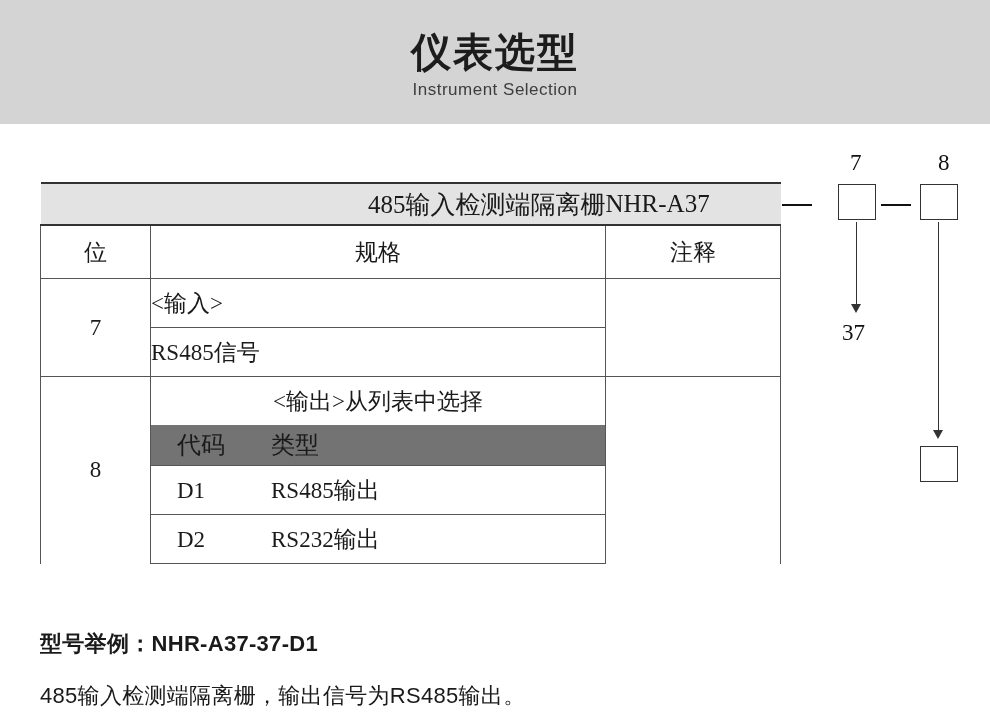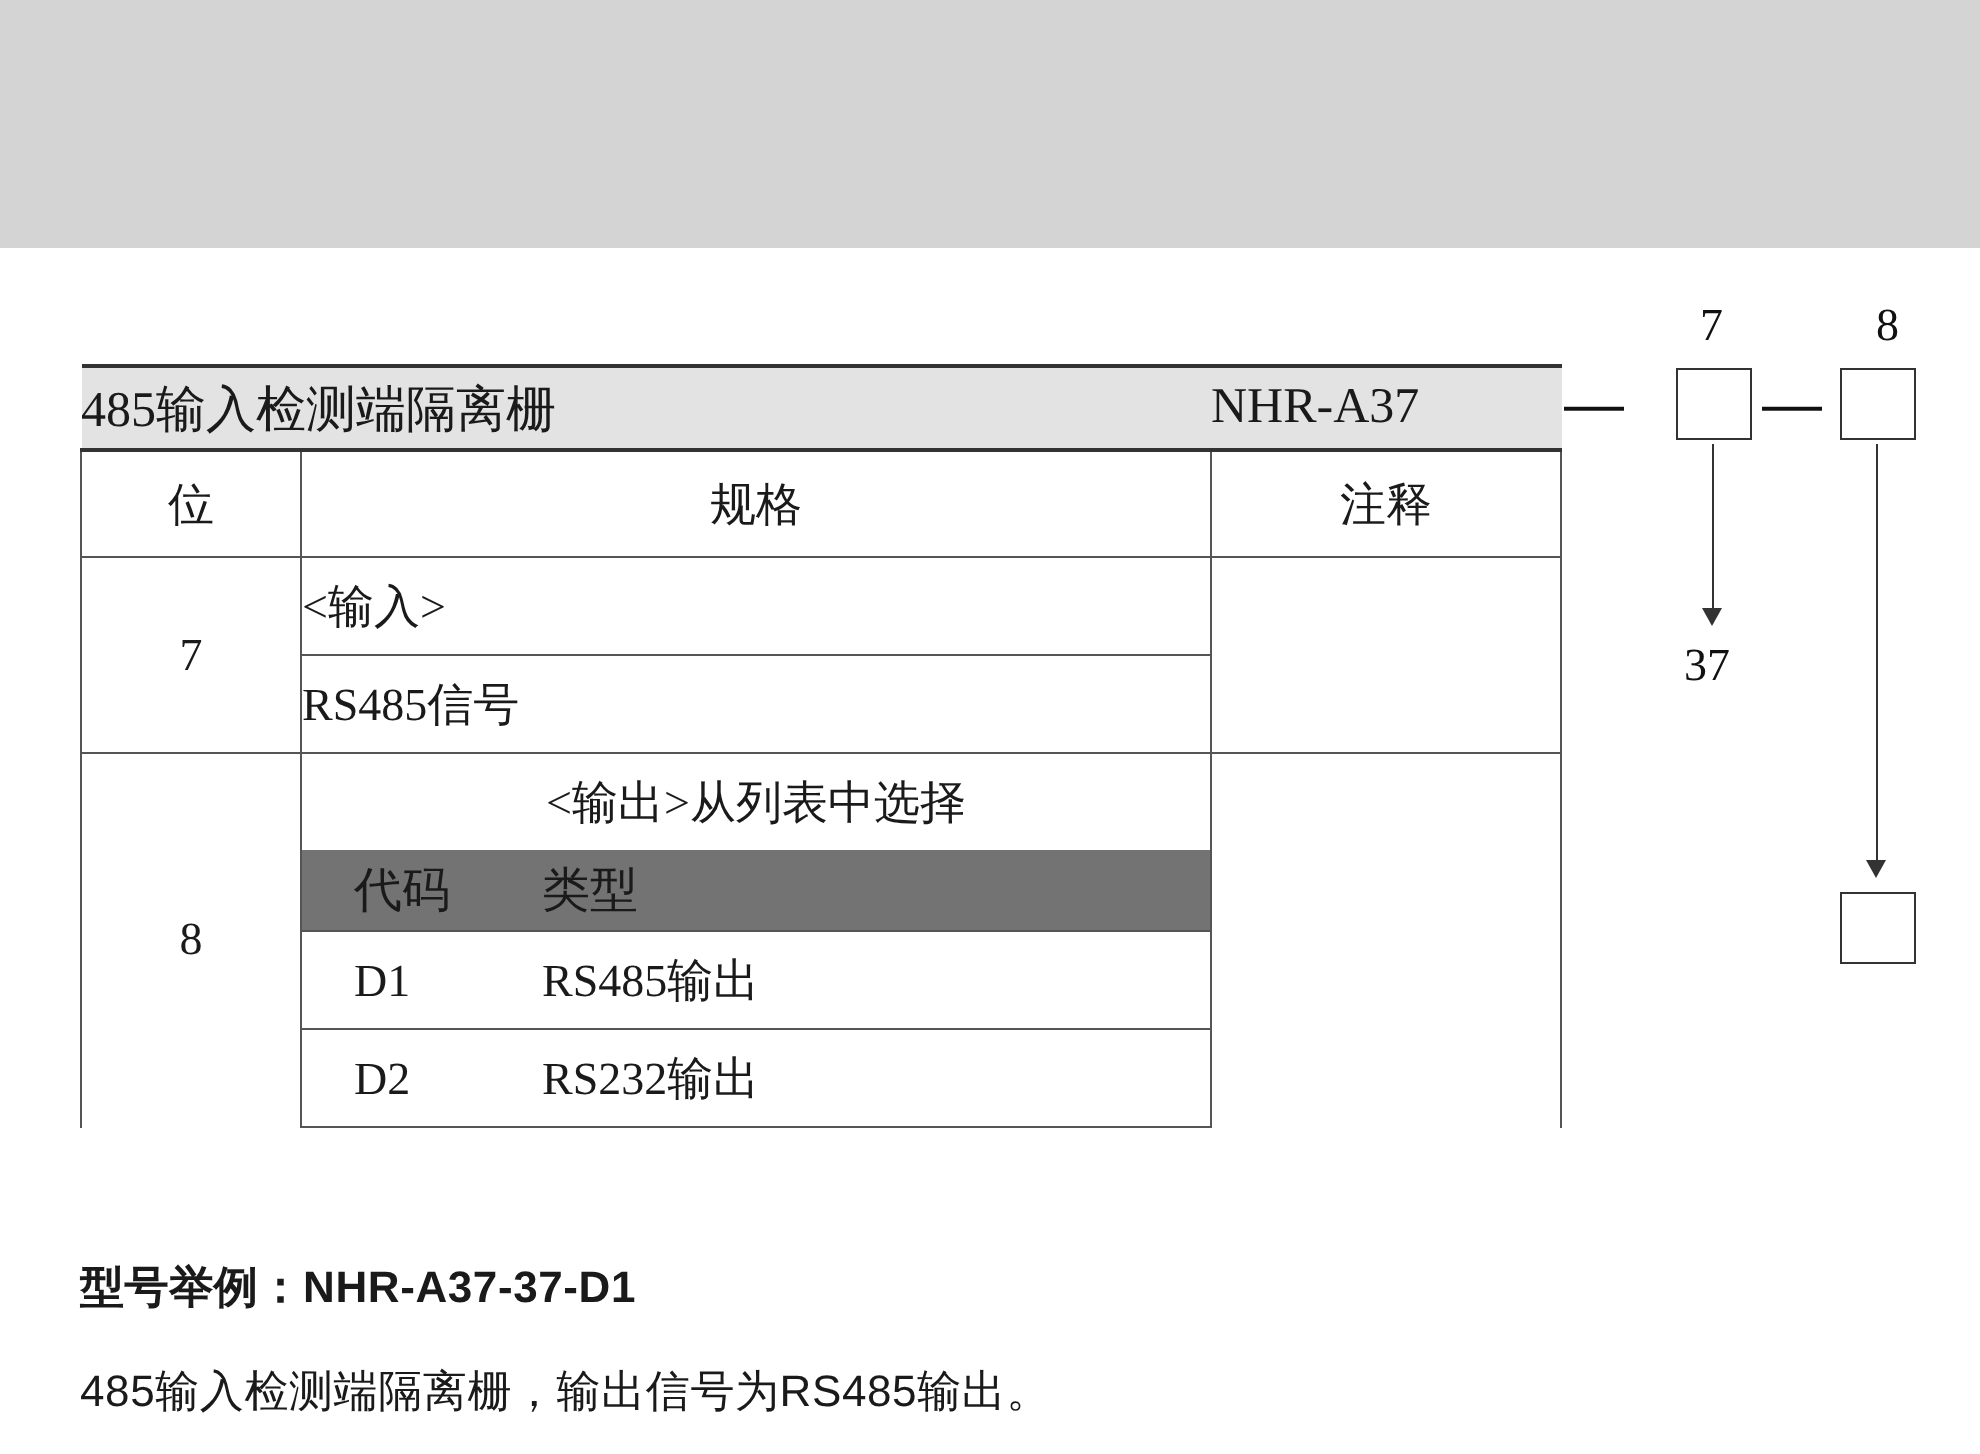--- a/index.html
+++ b/index.html
@@ -70,21 +70,21 @@
     border-top: 2px solid #333;
     border-bottom: 2px solid #333;
     border-left: none;
     border-right: none;
     height: 40px;
     background: #e3e3e3;
     font-size: 25px;
   }
   .head-name {
     padding-left: 8px;
-    text-align: left;
+    text-align: right;
   }
   .head-model {
     text-align: left;
     padding-right: 10px;
     font-size: 26px;
     white-space: nowrap;
   }
   .col-pos   { width: 110px; text-align: center; }
   .col-spec  { width: 455px; }
   .col-note  { width: 175px; text-align: center; }
@@ -187,20 +187,22 @@
     letter-spacing: 0.3px;
   }
   .note-line.bold {
     font-weight: bold;
   }
 </style>
 </head>
 <body>
 
 <div class="banner">
+  <div class="banner-title">仪表选型</div>
+  <div class="banner-sub">Instrument Selection</div>
 </div>
 
 <div class="sheet">
 
   <table class="sel-table">
     <colgroup>
       <col class="col-pos">
       <col class="col-spec">
       <col class="col-note">
     </colgroup>

